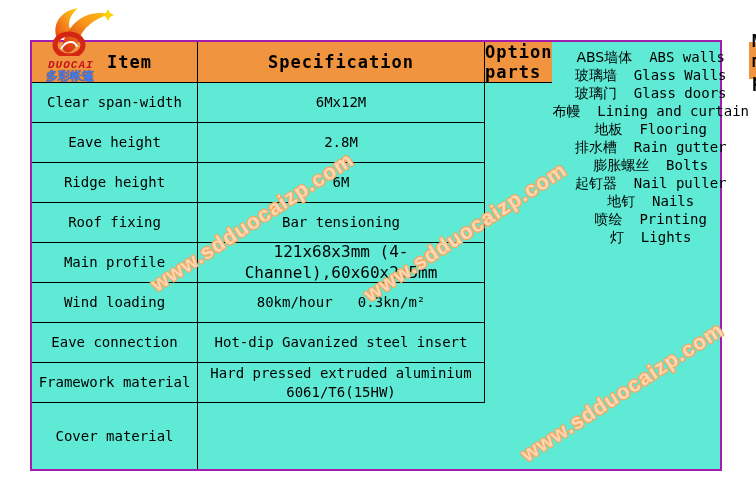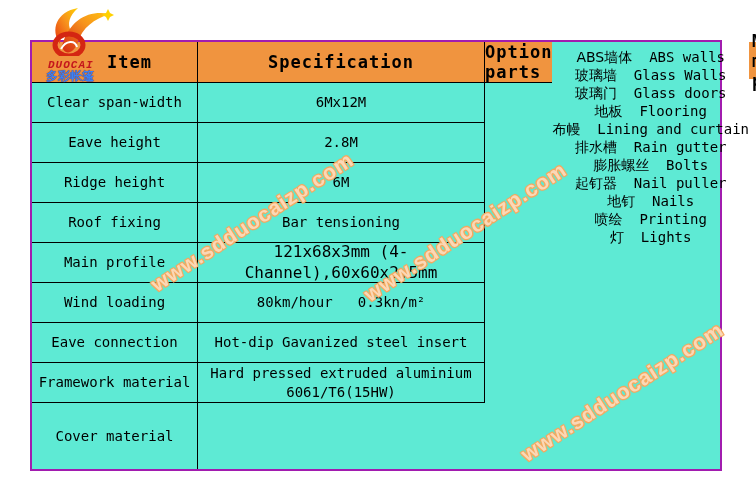--- a/index.html
+++ b/index.html
@@ -125,22 +125,22 @@
       <div class="cell last">Cover material</div>
     </div>
 
     <div class="right-col">
       <div class="opt-header">Option parts</div>
 
       <div class="opt-list">
         <div class="opt-line"><span class="opt-cn">ABS墙体</span>&nbsp;&nbsp;<span>ABS walls</span></div>
         <div class="opt-line"><span class="opt-cn">玻璃墙</span>&nbsp;&nbsp;<span>Glass Walls</span></div>
         <div class="opt-line"><span class="opt-cn">玻璃门</span>&nbsp;&nbsp;<span>Glass doors</span></div>
+        <div class="opt-line"><span class="opt-cn">布幔</span>&nbsp;&nbsp;<span>Lining and curtain</span></div>
         <div class="opt-line"><span class="opt-cn">地板</span>&nbsp;&nbsp;<span>Flooring</span></div>
-        <div class="opt-line"><span class="opt-cn">布幔</span>&nbsp;&nbsp;<span>Lining and curtain</span></div>
         <div class="opt-line"><span class="opt-cn">排水槽</span>&nbsp;&nbsp;<span>Rain gutter</span></div>
         <div class="opt-line"><span class="opt-cn">膨胀螺丝</span>&nbsp;&nbsp;<span>Bolts</span></div>
         <div class="opt-line"><span class="opt-cn">起钉器</span>&nbsp;&nbsp;<span>Nail puller</span></div>
         <div class="opt-line"><span class="opt-cn">地钉</span>&nbsp;&nbsp;<span>Nails</span></div>
         <div class="opt-line"><span class="opt-cn">喷绘</span>&nbsp;&nbsp;<span>Printing</span></div>
         <div class="opt-line"><span class="opt-cn">灯</span>&nbsp;&nbsp;<span>Lights</span></div>
       </div>
 
       <div class="mat-header">Main material profile</div>
 

